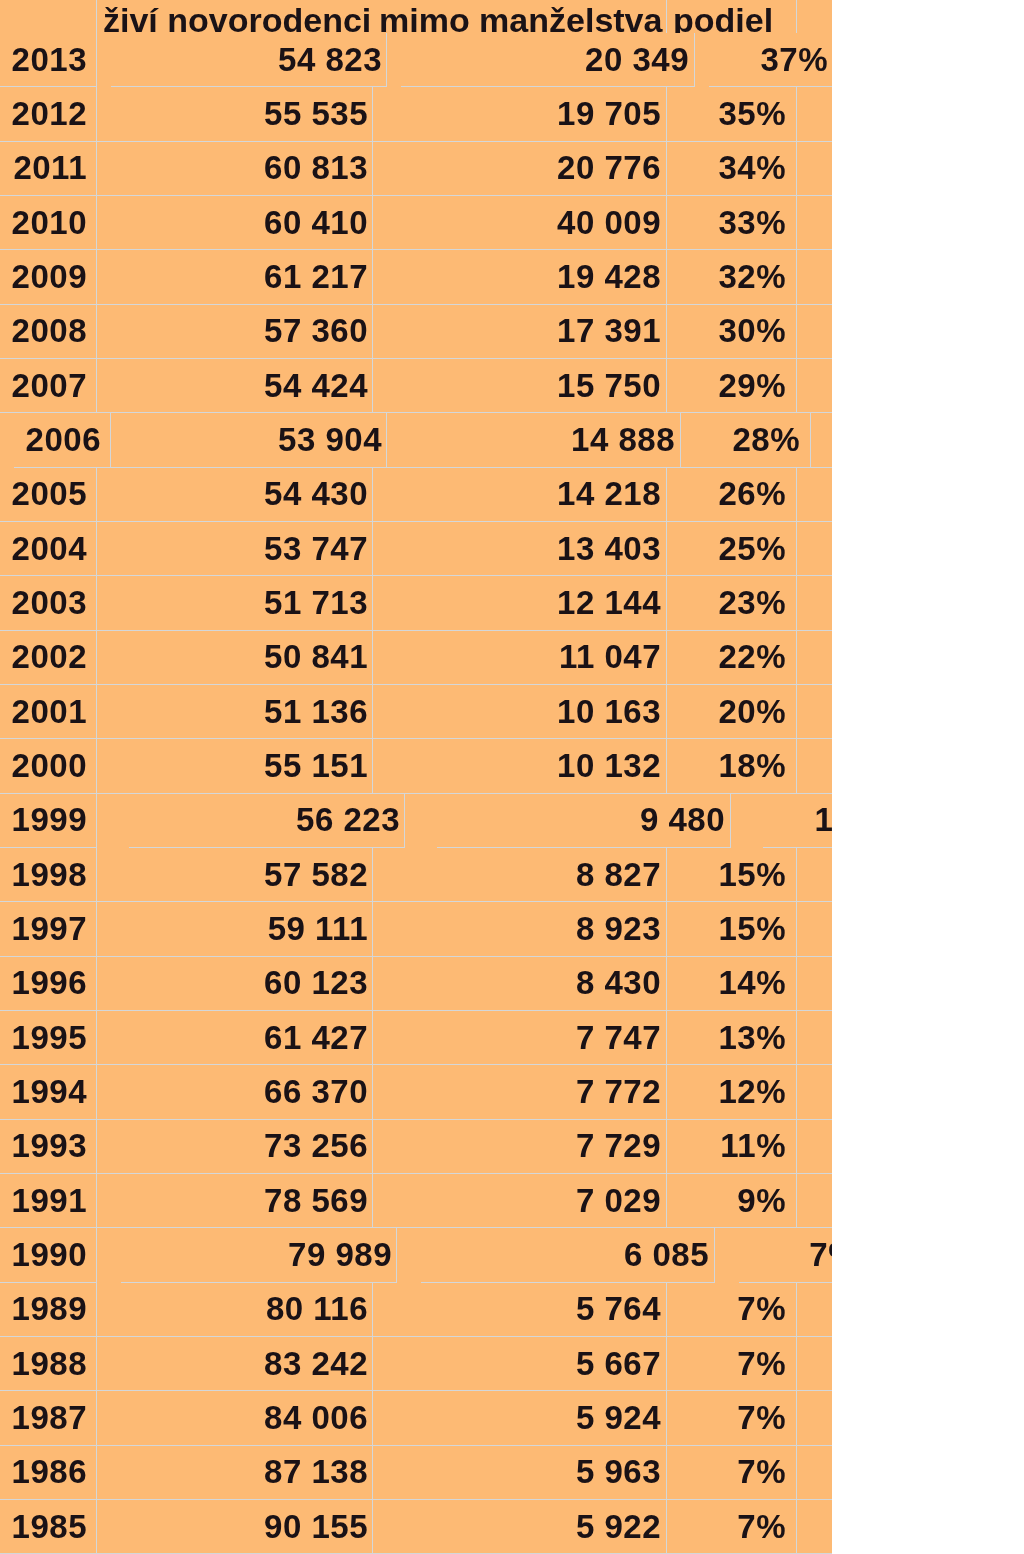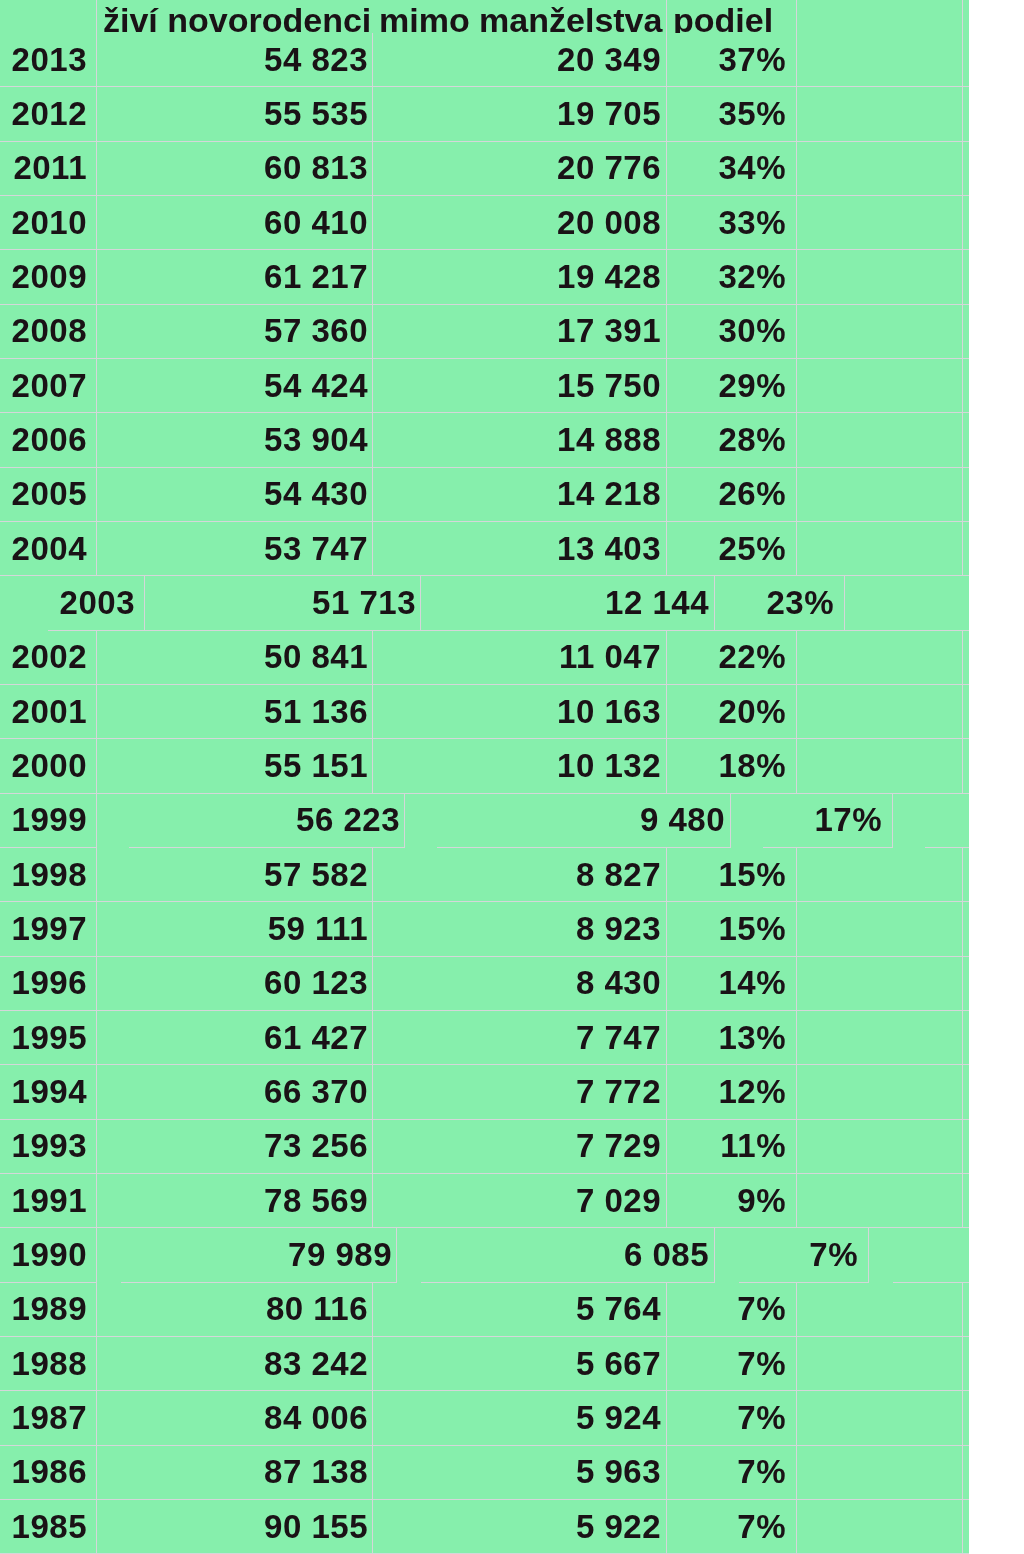--- a/index.html
+++ b/index.html
@@ -2,23 +2,23 @@
 <html><head>
 <meta charset="utf-8">
 <style>
   html, body {
     margin: 0;
     padding: 0;
     background: #ffffff;
     font-family: "Liberation Sans", sans-serif;
   }
   .sheet {
-    width: 969px;
+    width: 832px;
     height: 1554px;
-    background: #86efac;
+    background: #fdba74;
     display: flex;
     flex-direction: column;
     overflow: hidden;
   }
   .row {
     display: grid;
     grid-template-columns: 97px 276px 294px 130px 166px 61px;
     box-sizing: border-box;
   }
   .header-row {
@@ -68,21 +68,21 @@
 <div class="sheet">
   <div class="row header-row">
     <div class="cell hcell c0"></div>
     <div class="cell hcell c1">živí novorodenci</div>
     <div class="cell hcell c2">mimo manželstva</div>
     <div class="cell hcell c3">podiel</div>
     <div class="cell hcell c4"></div>
     <div class="cell hcell c5"></div>
   </div>
   <div id="rows" style="display:flex;flex-direction:column;flex:1 1 auto;">
-      <div class="row data-row" style="flex: 1 1 0px;">
+      <div class="row data-row" style="flex: 1 1 0px; gap: 14px;">
         <div class="cell c0">2013</div>
         <div class="cell c1">54 823</div>
         <div class="cell c2">20 349</div>
         <div class="cell c3">37%</div>
         <div class="cell c4"></div>
         <div class="cell c5"></div>
       </div>
       <div class="row data-row" style="flex: 1 1 0px; border-radius: 9px;">
         <div class="cell c0">2012</div>
         <div class="cell c1">55 535</div>
@@ -95,21 +95,21 @@
         <div class="cell c0">2011</div>
         <div class="cell c1">60 813</div>
         <div class="cell c2">20 776</div>
         <div class="cell c3">34%</div>
         <div class="cell c4"></div>
         <div class="cell c5"></div>
       </div>
       <div class="row data-row" style="flex: 1 1 0px;">
         <div class="cell c0">2010</div>
         <div class="cell c1">60 410</div>
-        <div class="cell c2">20 008</div>
+        <div class="cell c2">40 009</div>
         <div class="cell c3">33%</div>
         <div class="cell c4"></div>
         <div class="cell c5"></div>
       </div>
       <div class="row data-row" style="flex: 1 1 0px;">
         <div class="cell c0">2009</div>
         <div class="cell c1">61 217</div>
         <div class="cell c2">19 428</div>
         <div class="cell c3">32%</div>
         <div class="cell c4"></div>
@@ -124,21 +124,21 @@
         <div class="cell c5"></div>
       </div>
       <div class="row data-row" style="flex: 1 1 0px;">
         <div class="cell c0">2007</div>
         <div class="cell c1">54 424</div>
         <div class="cell c2">15 750</div>
         <div class="cell c3">29%</div>
         <div class="cell c4"></div>
         <div class="cell c5"></div>
       </div>
-      <div class="row data-row" style="flex: 1 1 0px;">
+      <div class="row data-row" style="flex: 1 1 0px; margin-left: 14px;">
         <div class="cell c0">2006</div>
         <div class="cell c1">53 904</div>
         <div class="cell c2">14 888</div>
         <div class="cell c3">28%</div>
         <div class="cell c4"></div>
         <div class="cell c5"></div>
       </div>
       <div class="row data-row" style="flex: 1 1 0px;">
         <div class="cell c0">2005</div>
         <div class="cell c1">54 430</div>
@@ -148,21 +148,21 @@
         <div class="cell c5"></div>
       </div>
       <div class="row data-row" style="flex: 1 1 0px;">
         <div class="cell c0">2004</div>
         <div class="cell c1">53 747</div>
         <div class="cell c2">13 403</div>
         <div class="cell c3">25%</div>
         <div class="cell c4"></div>
         <div class="cell c5"></div>
       </div>
-      <div class="row data-row" style="flex: 1 1 0px; padding-left: 48px;">
+      <div class="row data-row" style="flex: 1 1 0px;">
         <div class="cell c0">2003</div>
         <div class="cell c1">51 713</div>
         <div class="cell c2">12 144</div>
         <div class="cell c3">23%</div>
         <div class="cell c4"></div>
         <div class="cell c5"></div>
       </div>
       <div class="row data-row" style="flex: 1 1 0px;">
         <div class="cell c0">2002</div>
         <div class="cell c1">50 841</div>

